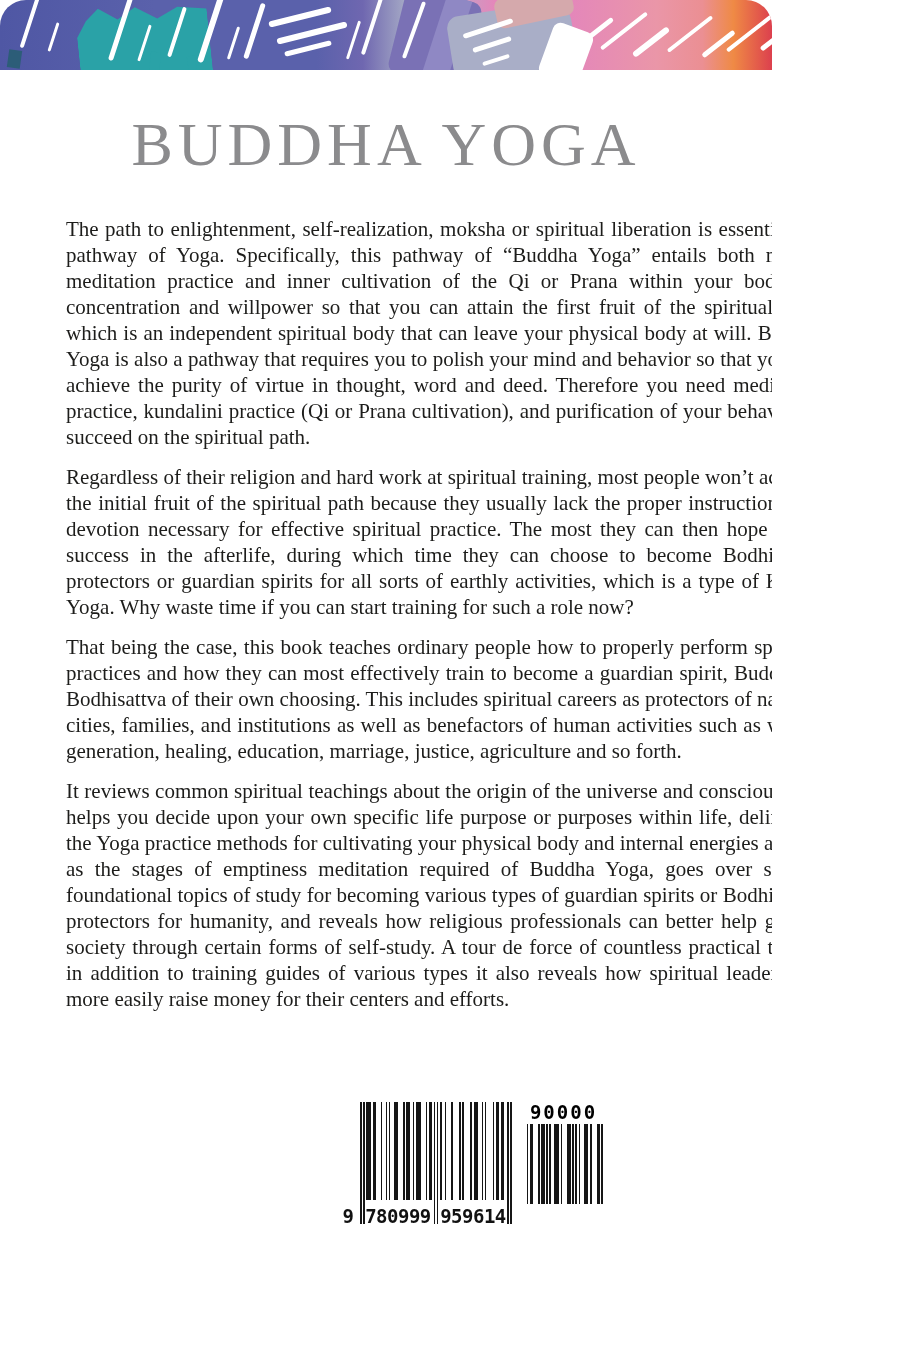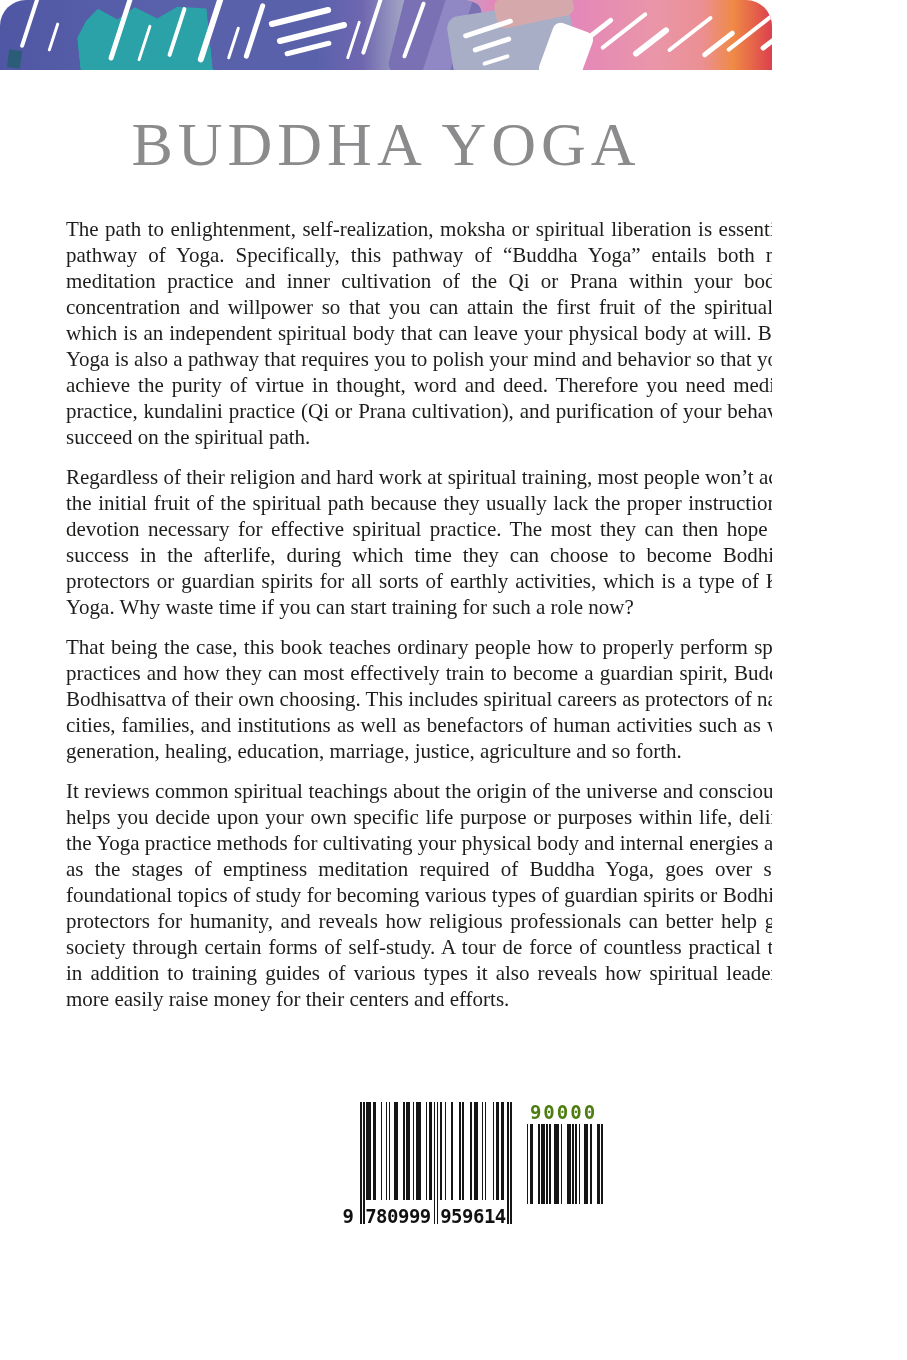--- a/index.html
+++ b/index.html
@@ -51,21 +51,21 @@
   .ean13wrap{position:relative;width:152px;height:122px;}
   .ean13wrap svg,.ean5wrap svg{display:block;shape-rendering:crispEdges;fill:#161616;}
   .ean13digits{position:absolute;left:0;right:0;bottom:-3px;height:22px;
         font-family:"DejaVu Sans Mono",monospace;font-weight:bold;font-size:19px;color:#111;}
   .ean13digits span{position:absolute;letter-spacing:-0.5px;}
   .d-first{left:-17px;}
   .d-g1{left:5px;width:67px;text-align:center;}
   .d-g2{left:80px;width:67px;text-align:center;}
   .ean5wrap{width:78px;}
   .ean5label{font-family:"DejaVu Sans Mono",monospace;font-weight:bold;font-size:19px;
-        letter-spacing:2px;color:#4d7c0f;height:20px;line-height:20px;margin-bottom:2px;text-align:center;}
+        letter-spacing:2px;color:#000000;height:20px;line-height:20px;margin-bottom:2px;text-align:center;}
 </style>
 </head>
 <body>
 
 <div class="page">
 
   <div class="band">
     <div class="patch-teal"></div>
     <div class="drip1"></div>
     <div class="drip2"></div>

